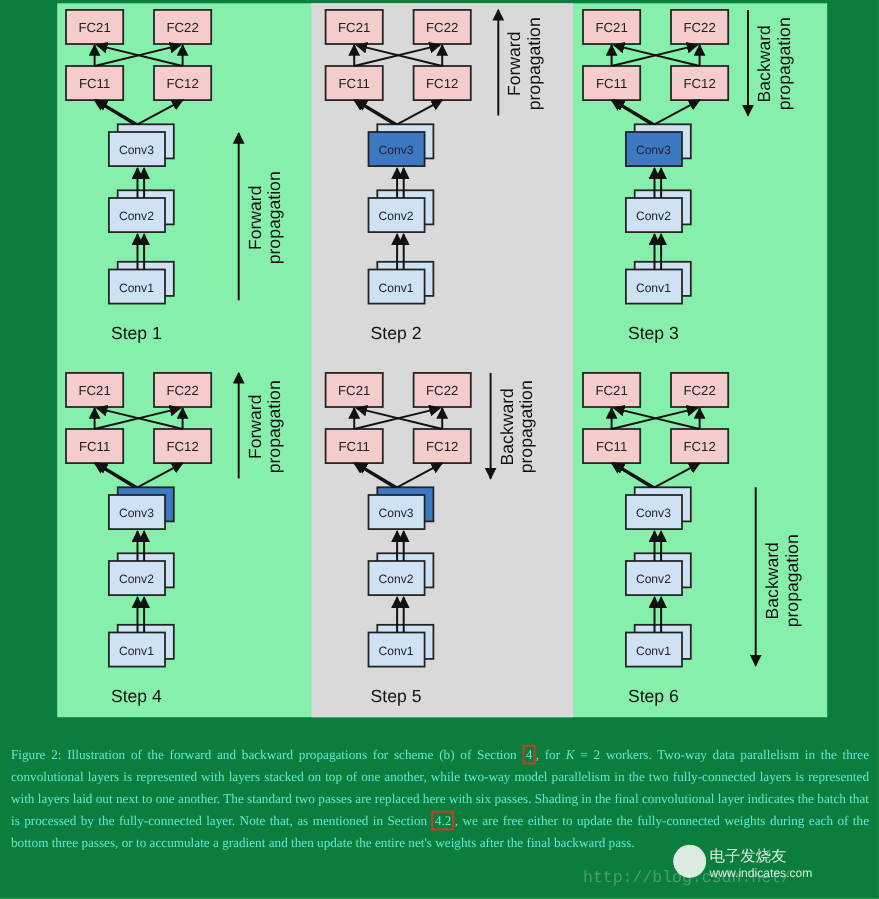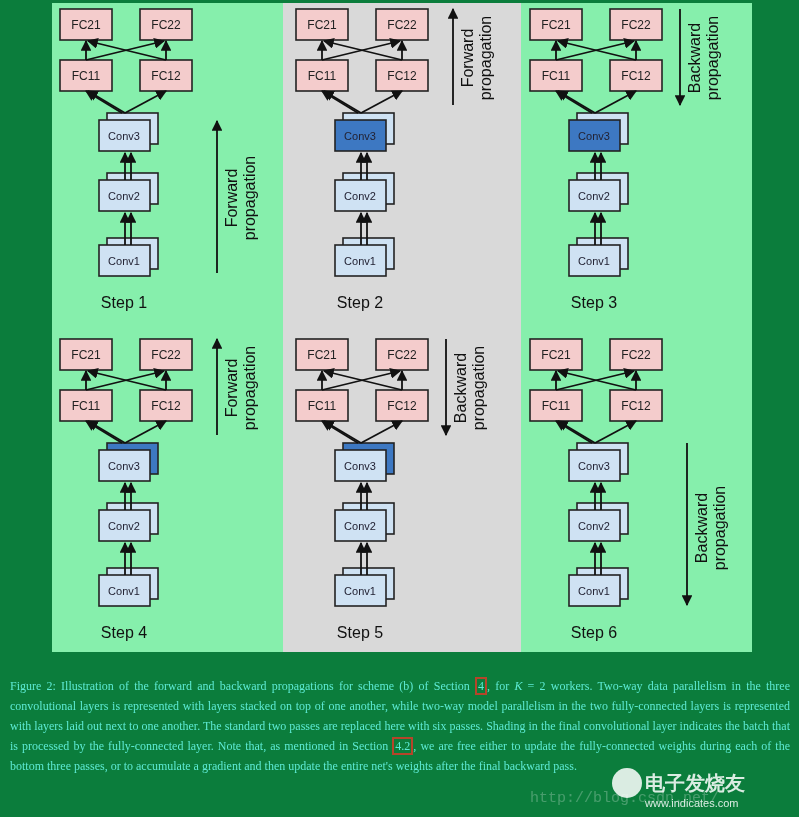--- a/index.html
+++ b/index.html
@@ -12,21 +12,21 @@
   .box-dark { fill: #3d78c2; stroke: #222; stroke-width: 1.6; }
   .lbl { font-family: "Liberation Sans", sans-serif; font-size: 12px; fill: #222; }
   .lbl-sm { font-family: "Liberation Sans", sans-serif; font-size: 11px; fill: #223; }
   .step { font-family: "Liberation Sans", sans-serif; font-size: 16px; fill: #111; }
   .prop { font-family: "Liberation Sans", sans-serif; font-size: 16px; fill: #111; }
   .line { stroke: #111; stroke-width: 1.8; fill: none; }
   #caption { position: absolute; left: 10px; top: 676px; width: 780px; font-family: "Liberation Serif", serif; font-size: 12px; line-height: 20px; color: #5eead4; text-align: justify; }
   .ref { border: 2px solid #b5452a; padding: 0 1px; }
   .italic { font-style: italic; }
   #watermark { position: absolute; left: 645px; top: 770px; font-family: "Liberation Sans", sans-serif; color: rgba(255,255,255,0.85); }
-  #watermark .wm-cn { font-size: 20px; font-weight: bold; display: block; }
+  #watermark .wm-cn { font-size: 14px; font-weight: normal; display: block; }
   #watermark .wm-url { font-size: 11px; display: block; }
   #wm-icon { position: absolute; left: 612px; top: 768px; width: 30px; height: 30px; border-radius: 50%; background: rgba(255,255,255,0.85); }
   #wm-faint { position: absolute; left: 530px; top: 790px; font-family: "Liberation Mono", monospace; font-size: 15px; color: rgba(255,255,255,0.25); }
 </style>
 </head>
 <body>
 
 <div id="figure">
   <div id="mid-col"></div>
   <svg class="fig" id="fig-svg" width="700" height="649">

